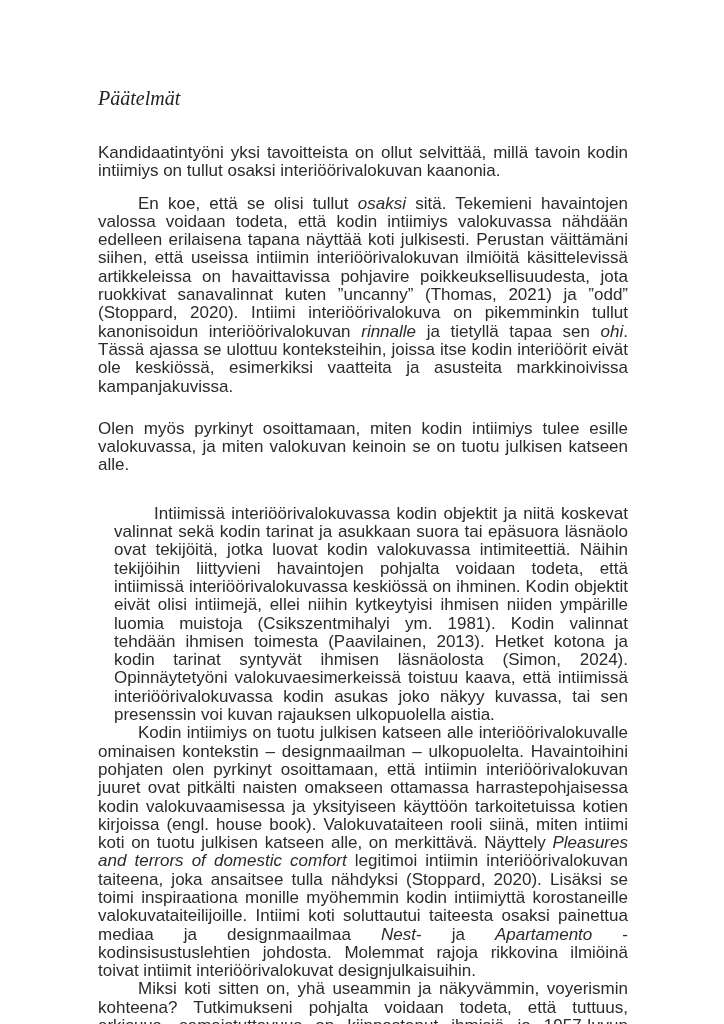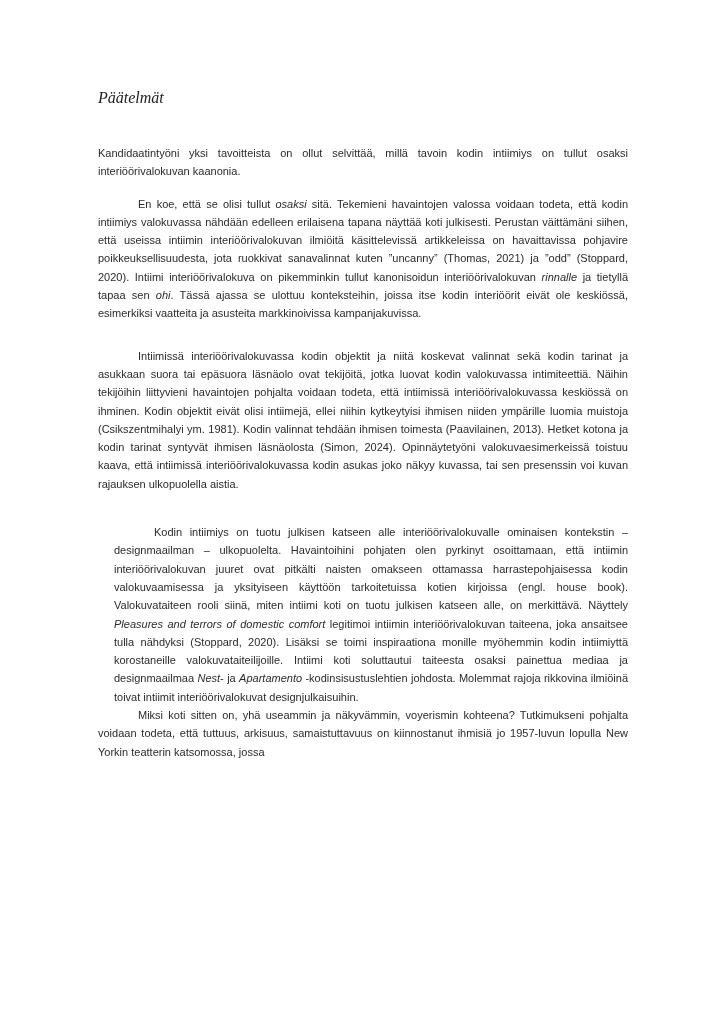--- a/index.html
+++ b/index.html
@@ -14,28 +14,28 @@
     background: #ffffff;
     box-sizing: border-box;
     padding: 85px 96px 0 98px;
     overflow: hidden;
   }
   .section-heading {
     margin: 0;
     font-family: "Liberation Serif", serif;
     font-style: italic;
     font-weight: 400;
-    font-size: 16px;
+    font-size: 20px;
     line-height: 26px;
     color: #222222;
   }
   .body-text p {
     margin: 0;
     font-family: "Liberation Sans", sans-serif;
-    font-size: 11px;
+    font-size: 17px;
     line-height: 18.3px;
     color: #2b2b2b;
     text-align: justify;
   }
   .body-text p.indent { text-indent: 40px; }
   .body-text p:nth-of-type(1) { margin-top: 33px; }
   .body-text p:nth-of-type(2) { margin-top: 14px; }
   .body-text p:nth-of-type(3) { margin-top: 24px; }
   .body-text p:nth-of-type(4) { margin-top: 30px; margin-left: 16px; }
   .body-text em {
@@ -44,17 +44,18 @@
   }
 </style>
 </head>
 <body>
 
 <main class="page">
   <h1 class="section-heading">Päätelmät</h1>
   <section class="body-text" id="document-body">
       <p><span>Kandidaatintyöni yksi tavoitteista on ollut selvittää, millä tavoin kodin intiimiys on tullut osaksi interiöörivalokuvan kaanonia.</span></p>
       <p class="indent"><span>En koe, että se olisi tullut </span><em>osaksi</em><span> sitä. Tekemieni havaintojen valossa voidaan todeta, että kodin intiimiys valokuvassa nähdään edelleen erilaisena tapana näyttää koti julkisesti. Perustan väittämäni siihen, että useissa intiimin interiöörivalokuvan ilmiöitä käsittelevissä artikkeleissa on havaittavissa pohjavire poikkeuksellisuudesta, jota ruokkivat sanavalinnat kuten ”uncanny” (Thomas, 2021) ja ”odd” (Stoppard, 2020). Intiimi interiöörivalokuva on pikemminkin tullut kanonisoidun interiöörivalokuvan </span><em>rinnalle</em><span> ja tietyllä tapaa sen </span><em>ohi</em><span>. Tässä ajassa se ulottuu konteksteihin, joissa itse kodin interiöörit eivät ole keskiössä, esimerkiksi vaatteita ja asusteita markkinoivissa kampanjakuvissa.</span></p>
+      <p><span>Olen myös pyrkinyt osoittamaan, miten kodin intiimiys tulee esille valokuvassa, ja miten valokuvan keinoin se on tuotu julkisen katseen alle.</span></p>
       <p class="indent"><span>Intiimissä interiöörivalokuvassa kodin objektit ja niitä koskevat valinnat sekä kodin tarinat ja asukkaan suora tai epäsuora läsnäolo ovat tekijöitä, jotka luovat kodin valokuvassa intimiteettiä. Näihin tekijöihin liittyvieni havaintojen pohjalta voidaan todeta, että intiimissä interiöörivalokuvassa keskiössä on ihminen. Kodin objektit eivät olisi intiimejä, ellei niihin kytkeytyisi ihmisen niiden ympärille luomia muistoja (Csikszentmihalyi ym. 1981). Kodin valinnat tehdään ihmisen toimesta (Paavilainen, 2013). Hetket kotona ja kodin tarinat syntyvät ihmisen läsnäolosta (Simon, 2024). Opinnäytetyöni valokuvaesimerkeissä toistuu kaava, että intiimissä interiöörivalokuvassa kodin asukas joko näkyy kuvassa, tai sen presenssin voi kuvan rajauksen ulkopuolella aistia.</span></p>
       <p class="indent"><span>Kodin intiimiys on tuotu julkisen katseen alle interiöörivalokuvalle ominaisen kontekstin – designmaailman – ulkopuolelta. Havaintoihini pohjaten olen pyrkinyt osoittamaan, että intiimin interiöörivalokuvan juuret ovat pitkälti naisten omakseen ottamassa harrastepohjaisessa kodin valokuvaamisessa ja yksityiseen käyttöön tarkoitetuissa kotien kirjoissa (engl. house book). Valokuvataiteen rooli siinä, miten intiimi koti on tuotu julkisen katseen alle, on merkittävä. Näyttely </span><em>Pleasures and terrors of domestic comfort</em><span> legitimoi intiimin interiöörivalokuvan taiteena, joka ansaitsee tulla nähdyksi (Stoppard, 2020). Lisäksi se toimi inspiraationa monille myöhemmin kodin intiimiyttä korostaneille valokuvataiteilijoille. Intiimi koti soluttautui taiteesta osaksi painettua mediaa ja designmaailmaa </span><em>Nest</em><span>- ja </span><em>Apartamento</em><span> -kodinsisustuslehtien johdosta. Molemmat rajoja rikkovina ilmiöinä toivat intiimit interiöörivalokuvat designjulkaisuihin.</span></p>
       <p class="indent"><span>Miksi koti sitten on, yhä useammin ja näkyvämmin, voyerismin kohteena? Tutkimukseni pohjalta voidaan todeta, että tuttuus, arkisuus, samaistuttavuus on kiinnostanut ihmisiä jo 1957-luvun lopulla New Yorkin teatterin katsomossa, jossa</span></p>
     </section>
 </main>
 
 </body></html>

